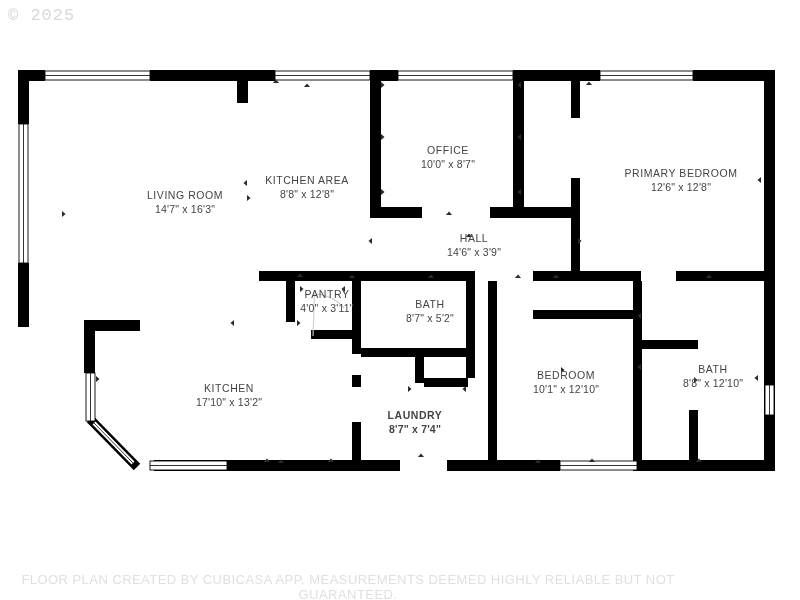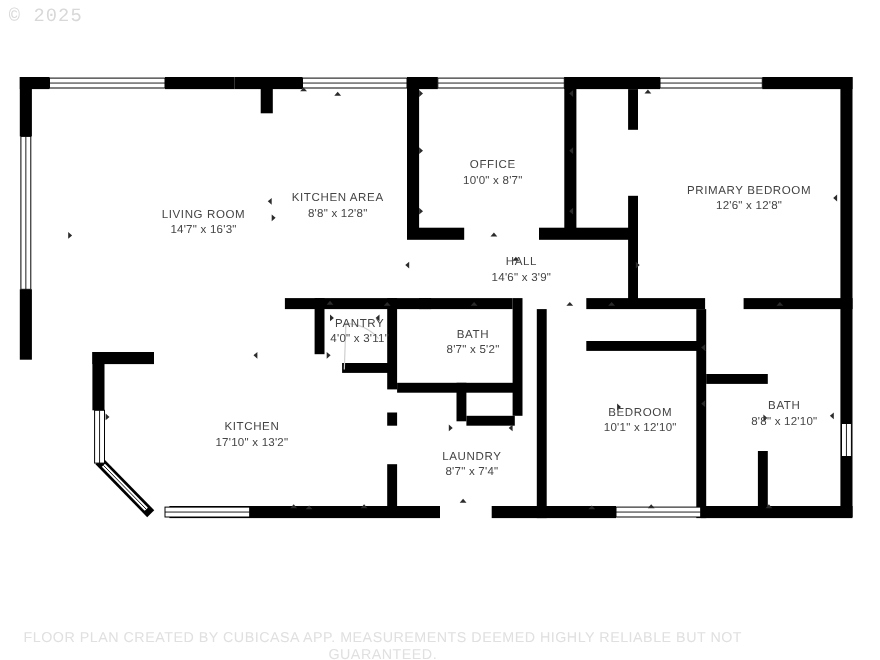--- a/index.html
+++ b/index.html
@@ -240,25 +240,25 @@
         <span class="room-dims">4'0" x 3'11"</span>
       </div>
       <div class="room-label" style="left: 430px; top: 312px;">
         <span class="room-name">BATH</span>
         <span class="room-dims">8'7" x 5'2"</span>
       </div>
       <div class="room-label" style="left: 229px; top: 396px;">
         <span class="room-name">KITCHEN</span>
         <span class="room-dims">17'10" x 13'2"</span>
       </div>
-      <div class="room-label" style="left: 429px; top: 423px;">
+      <div class="room-label" style="left: 415px; top: 423px; font-weight: bold;">
         <span class="room-name">LAUNDRY</span>
         <span class="room-dims">8'7" x 7'4"</span>
       </div>
-      <div class="room-label" style="left: 582px; top: 383px; text-align: center;">
+      <div class="room-label" style="left: 566px; top: 383px; text-align: center;">
         <span class="room-name">BEDROOM</span>
         <span class="room-dims">10'1" x 12'10"</span>
       </div>
       <div class="room-label" style="left: 713px; top: 377px;">
         <span class="room-name">BATH</span>
         <span class="room-dims">8'8" x 12'10"</span>
       </div>
     </div>
 
   <div class="disclaimer">FLOOR PLAN CREATED BY CUBICASA APP. MEASUREMENTS DEEMED HIGHLY RELIABLE BUT NOT GUARANTEED.</div>

